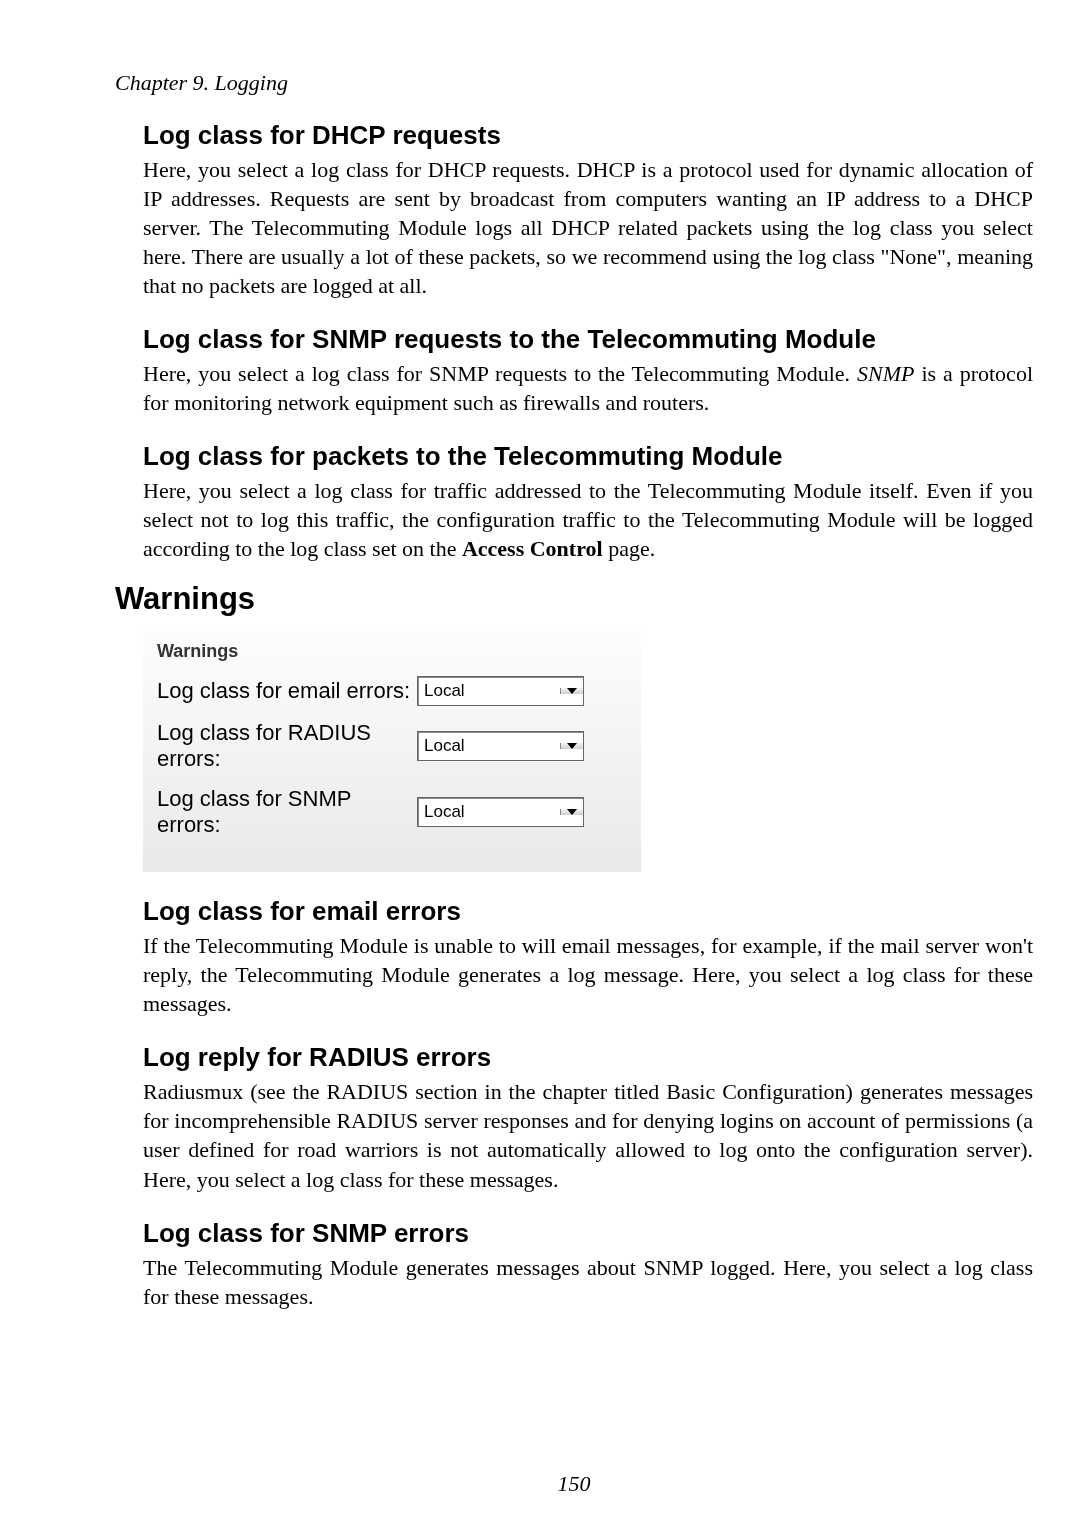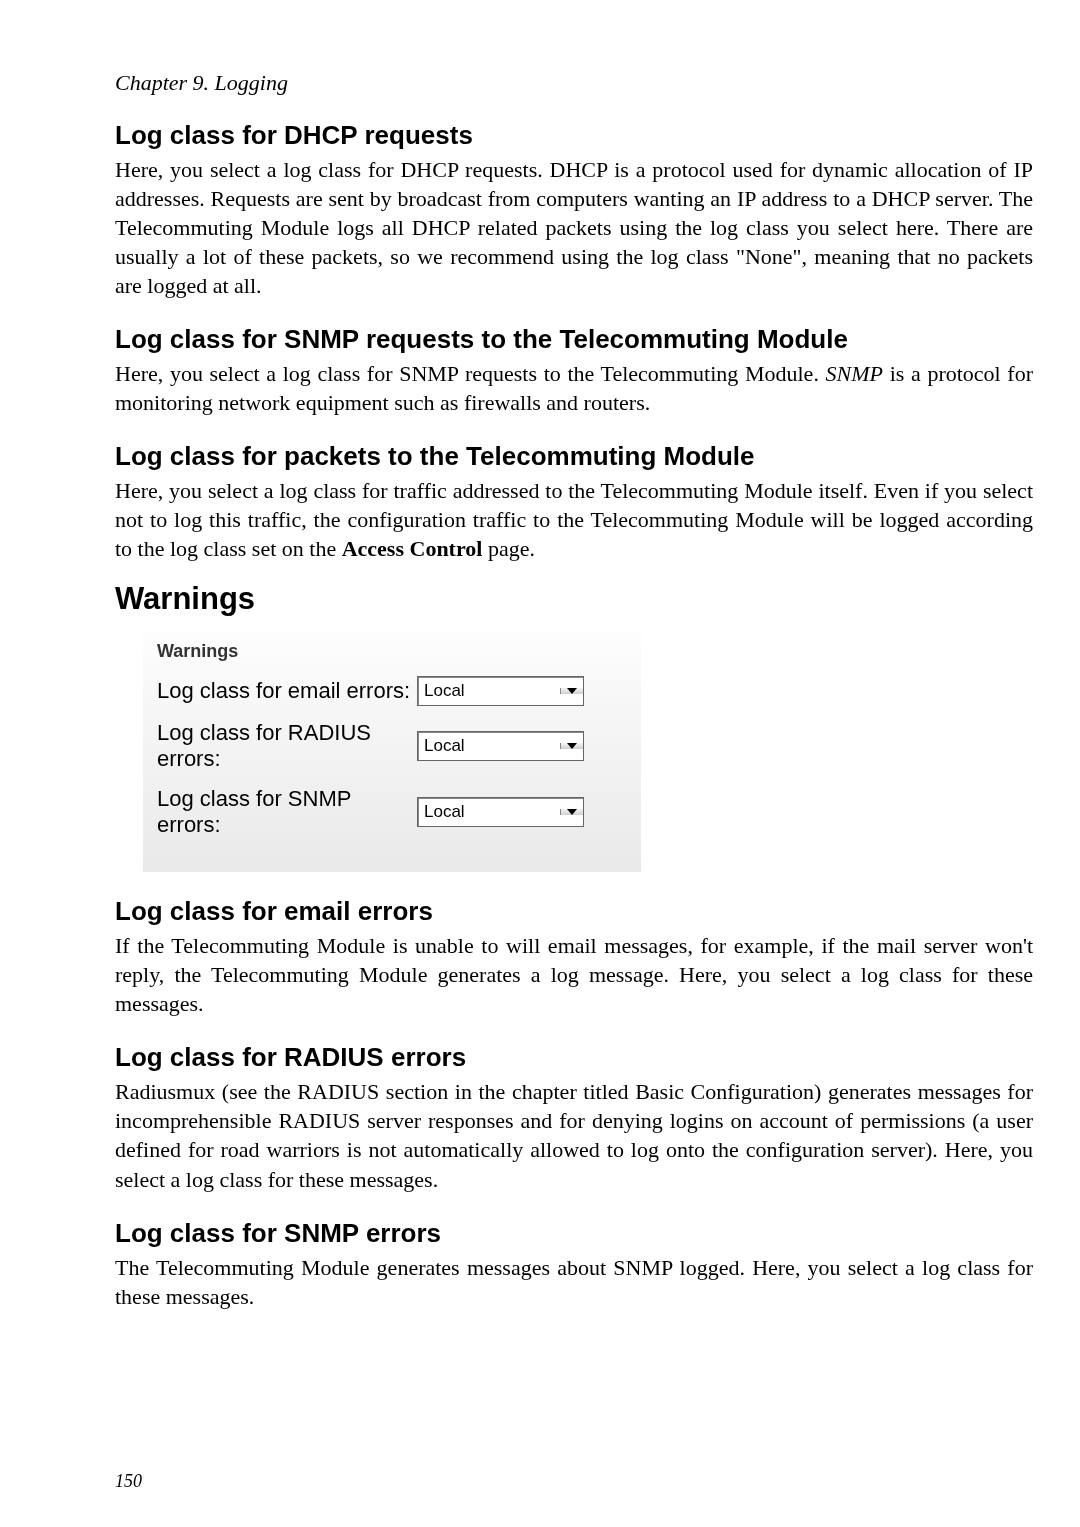--- a/index.html
+++ b/index.html
@@ -24,20 +24,21 @@
     font-size: 31px;
     margin: 18px 0 4px 0;
   }
   h3.subsection {
     font-family: Arial, Helvetica, sans-serif;
     font-weight: bold;
     font-size: 26px;
     margin: 24px 0 4px 0;
   }
   .indent {
+    margin-left: 28px;
   }
   p.body {
     font-size: 22px;
     line-height: 1.32;
     margin: 2px 0 10px 0;
     text-align: justify;
   }
   .italic { font-style: italic; }
   .bold { font-weight: bold; }
   .screenshot {
@@ -86,22 +87,23 @@
     display: flex;
     align-items: center;
     justify-content: center;
   }
   .select-box .arrow svg {
     width: 10px;
     height: 6px;
   }
   .page-number {
     font-style: italic;
-    font-size: 18px;
+    font-size: 22px;
     margin-top: 160px;
+    text-align: center;
   }
 </style>
 </head>
 <body>
 
 <div class="page">
   <div class="chapter-heading">Chapter 9. Logging</div>
 
   <div class="indent">
     <h3 class="subsection">Log class for DHCP requests</h3>
@@ -157,21 +159,21 @@
             </svg>
         </div>
       </div>
     </div>
   </div>
 
   <div class="indent">
     <h3 class="subsection">Log class for email errors</h3>
     <p class="body">If the Telecommuting Module is unable to will email messages, for example, if the mail server won't reply, the Telecommuting Module generates a log message. Here, you select a log class for these messages.</p>
 
-    <h3 class="subsection">Log class for RADIUS errors</h3>
+    <h3 class="subsection">Log reply for RADIUS errors</h3>
     <p class="body">Radiusmux (see the RADIUS section in the chapter titled Basic Configuration) generates messages for incomprehensible RADIUS server responses and for denying logins on account of permissions (a user defined for road warriors is not automatically allowed to log onto the configuration server). Here, you select a log class for these messages.</p>
 
     <h3 class="subsection">Log class for SNMP errors</h3>
     <p class="body">The Telecommuting Module generates messages about SNMP logged. Here, you select a log class for these messages.</p>
   </div>
 
   <div class="page-number">150</div>
 </div>
 
 </body></html>

